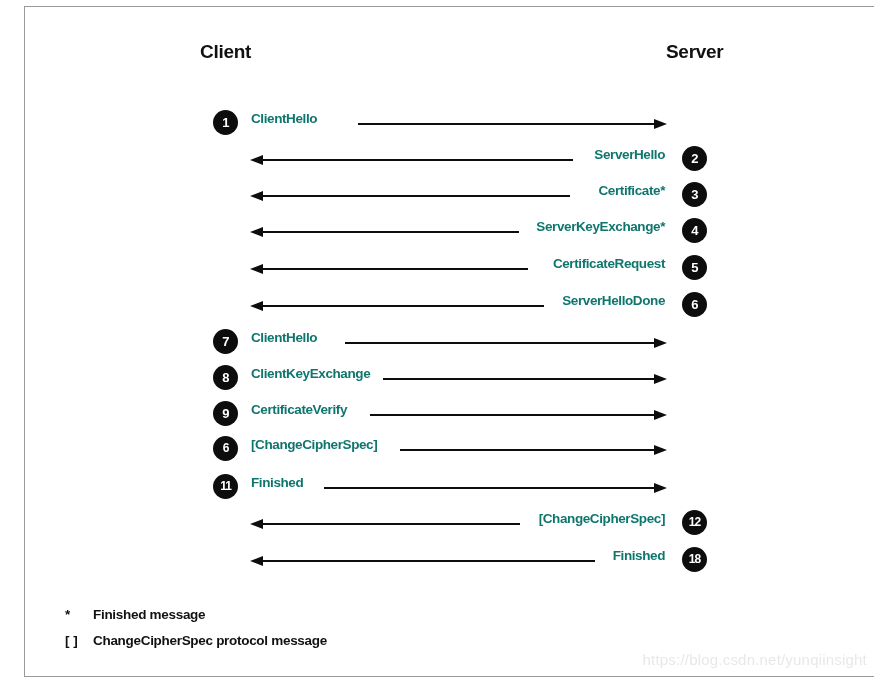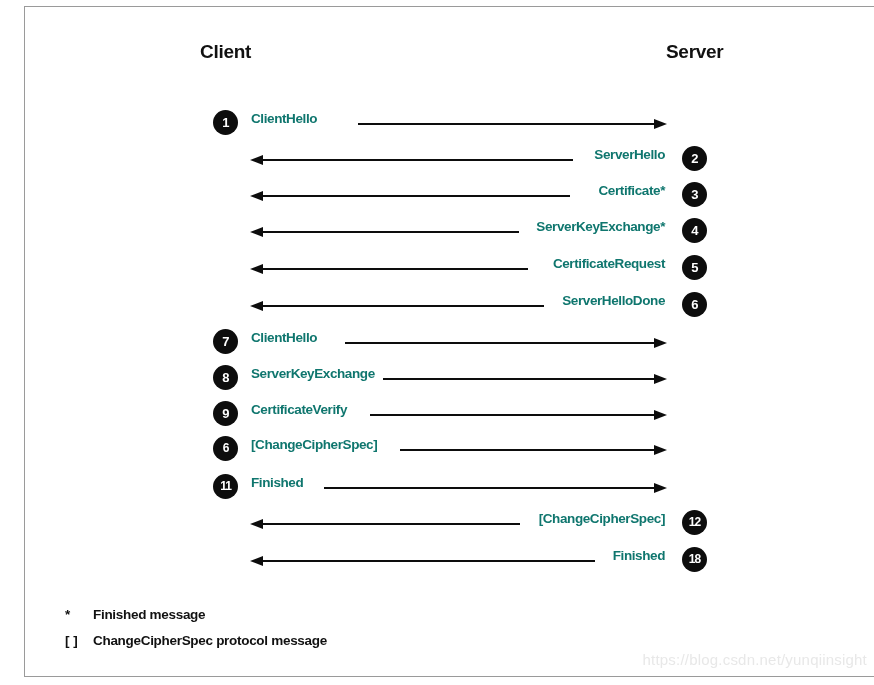--- a/index.html
+++ b/index.html
@@ -223,21 +223,21 @@
         <div class="row" style="top: 320px;">
           <div class="badge left">7</div>
           <div class="msg left">ClientHello</div>
           <div class="arrow to-right" style="left: 320px; width: 321px;">
             <div class="line"></div>
             <div class="head"></div>
           </div>
         </div>
         <div class="row" style="top: 356px;">
           <div class="badge left">8</div>
-          <div class="msg left">ServerKeyExchange</div>
+          <div class="msg left">ClientKeyExchange</div>
           <div class="arrow to-right" style="left: 358px; width: 283px;">
             <div class="line"></div>
             <div class="head"></div>
           </div>
         </div>
         <div class="row" style="top: 392px;">
           <div class="badge left">9</div>
           <div class="msg left">CertificateVerify</div>
           <div class="arrow to-right" style="left: 345px; width: 296px;">
             <div class="line"></div>

